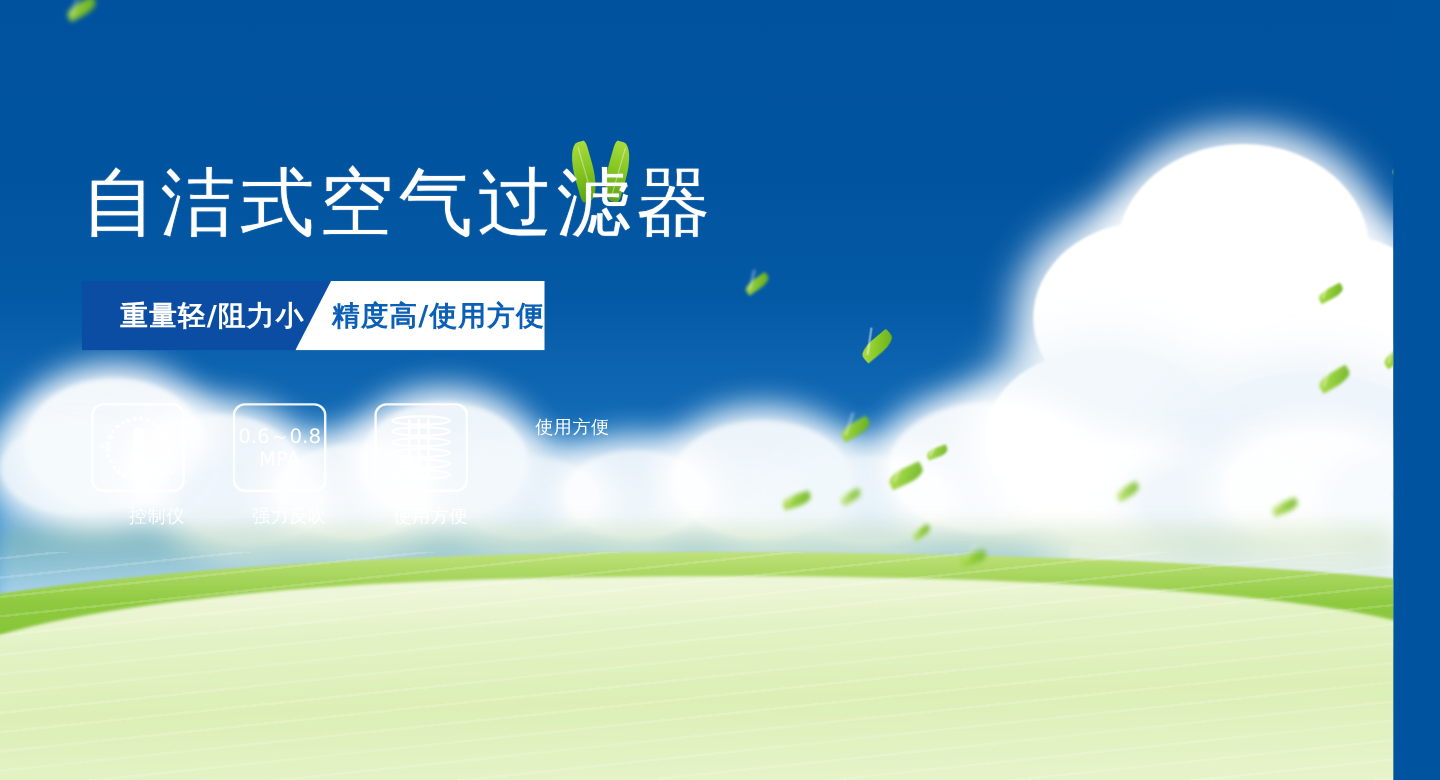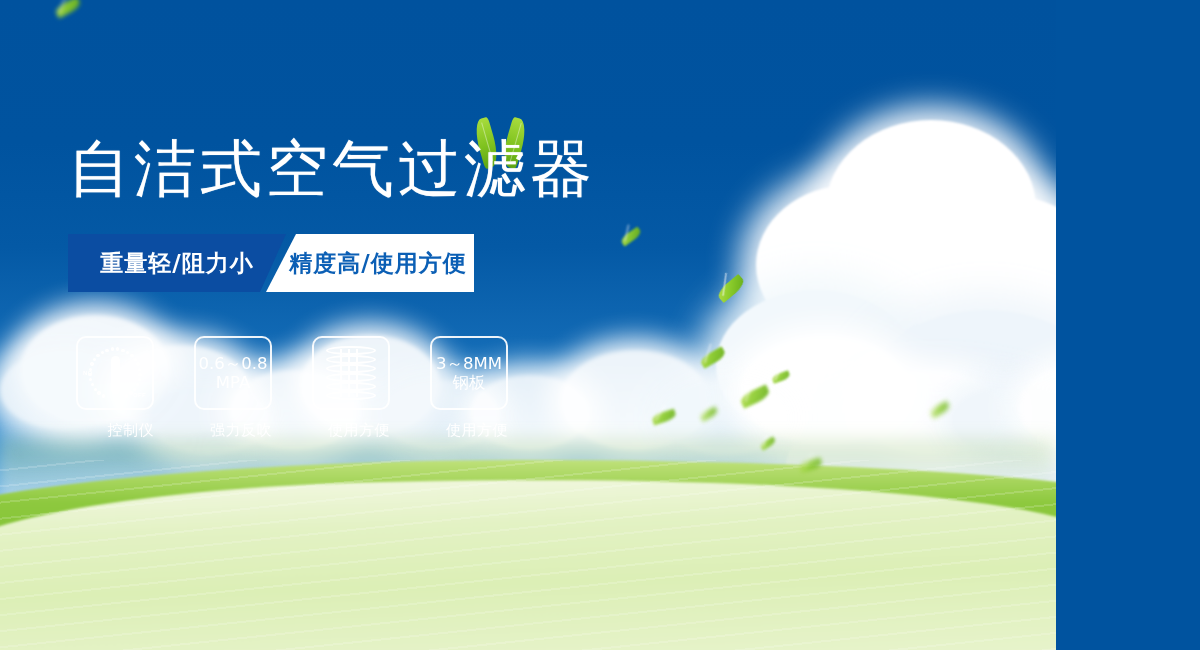--- a/index.html
+++ b/index.html
@@ -1,21 +1,21 @@
 <!DOCTYPE html>
 <html><head>
 <meta charset="utf-8">
 <style>
   html,body{margin:0;padding:0;}
   body{
     width:1200px;height:650px;overflow:hidden;
     font-family:"Liberation Sans","DejaVu Sans",sans-serif;
     background:#00539f;
   }
-  .banner{position:relative;width:1056px;height:650px;overflow:hidden;}
+  .banner{position:relative;width:1161px;height:650px;overflow:hidden;}
 
   
   .sky{
     position:absolute;inset:0;
     background:
       linear-gradient(180deg,
         #00529e 0%,
         #00539f 22%,
         #0459a5 38%,
         #1169b4 52%,
@@ -100,24 +100,24 @@
   .subtitle{position:absolute;left:68px;top:234px;height:58px;}
   .sub-dark{
     position:absolute;left:0;top:0;height:58px;width:218px;
     background:#0b4da2;
     clip-path:polygon(0 0, 100% 0, calc(100% - 26px) 100%, 0 100%);
     display:flex;align-items:center;justify-content:center;
   }
   .sub-dark span{color:#fff;font-size:23px;letter-spacing:1px;font-weight:600;
     font-family:"DejaVu Sans","Liberation Sans",sans-serif;}
   .sub-light{
-    position:absolute;left:198px;top:0;height:58px;width:208px;
+    position:absolute;left:178px;top:0;height:58px;width:208px;
     background:#ffffff;
     clip-path:polygon(30px 0, 100% 0, 100% 100%, 0 100%);
-    display:flex;align-items:center;justify-content:center;
+    display:flex;align-items:center;justify-content:flex-end;
   }
   .sub-light span{color:#0b5fb5;font-size:23px;letter-spacing:1px;font-weight:600;
     padding-left:16px;font-family:"DejaVu Sans","Liberation Sans",sans-serif;}
 
   
   .features{position:absolute;left:72px;top:336px;display:flex;gap:36px;}
   .feature{width:82px;display:flex;flex-direction:column;align-items:flex-end;}
   .fbox{
     width:78px;height:74px;border:2px solid rgba(255,255,255,.92);
     border-radius:10px;display:flex;flex-direction:column;
@@ -292,24 +292,18 @@
             <div class="ring" style="top: 45px;"></div>
             <div class="bar" style="left: 14px;"></div>
             <div class="bar" style="left: 22px;"></div>
             <div class="bar" style="left: 30px;"></div>
           </div>
       </div>
       <div class="flabel">使用方便</div>
     </div>
 
     <div class="feature">
-      <div class="fbox">
-        <div class="fbox-text">
-          <div>3～8MM</div>
-          <div>钢板</div>
-        </div>
-      </div>
       <div class="flabel">使用方便</div>
     </div>
 
 
   </div>
 </div>
 
 </body></html>

